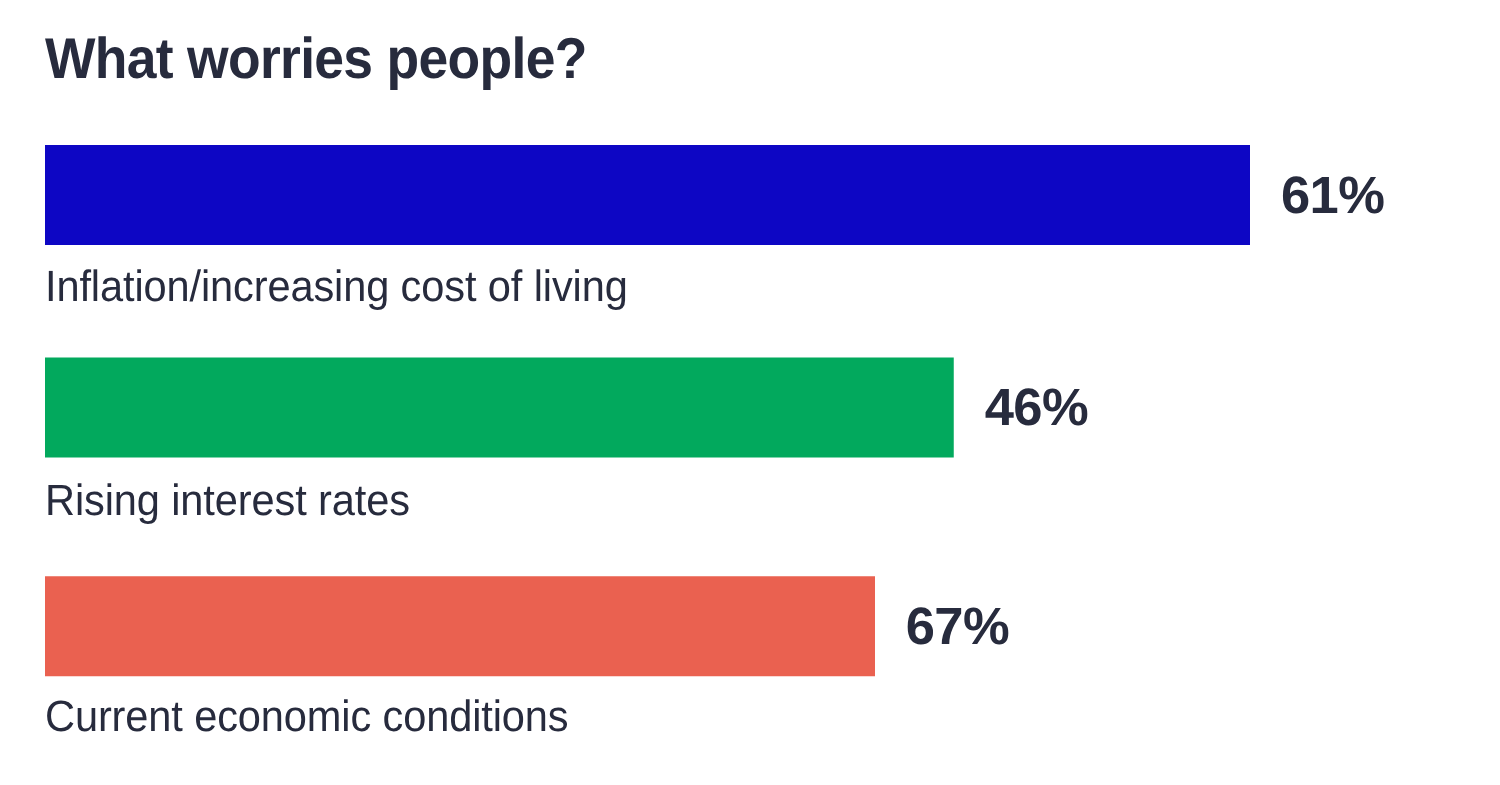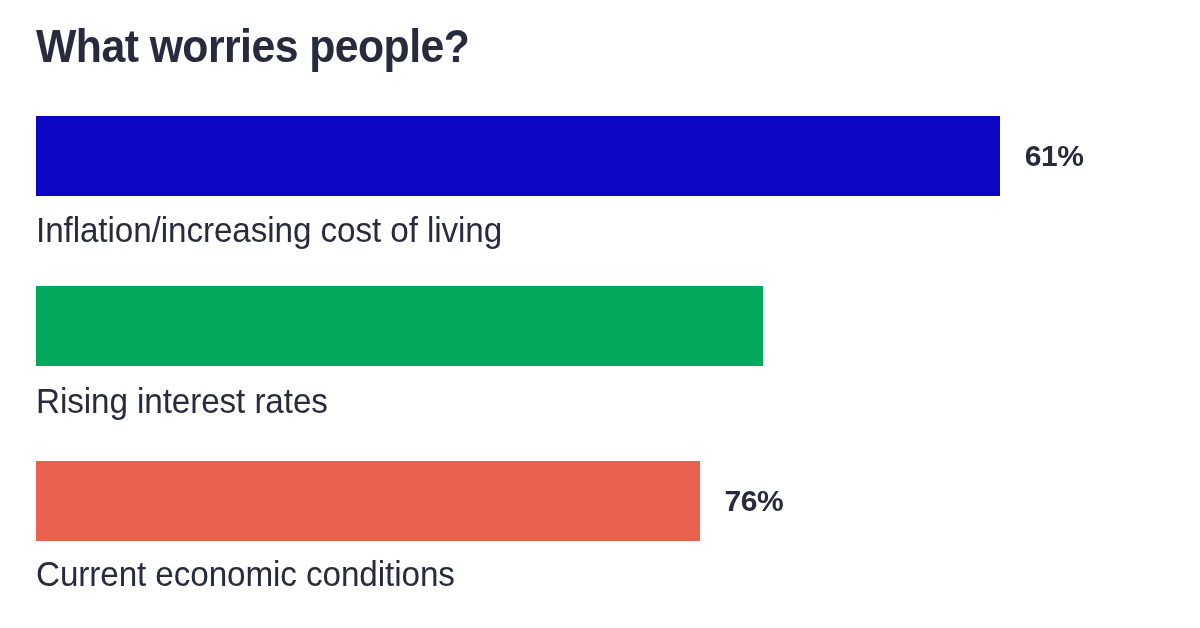--- a/index.html
+++ b/index.html
@@ -57,21 +57,21 @@
     top: 0;
     height: 80px;
   }
 
   .bar-value {
     position: absolute;
     top: 0;
     height: 80px;
     display: flex;
     align-items: center;
-    font-size: 30px;
+    font-size: 42px;
     font-weight: 700;
     color: #272b3d;
     letter-spacing: -0.5px;
     white-space: nowrap;
   }
 
   .bar-label {
     position: absolute;
     left: 36px;
     font-size: 35px;
@@ -104,25 +104,26 @@
     <div class="bar-track">
       <div class="bar-rect" style="width: 963.8px; background: rgb(13, 6, 196);"></div>
       <div class="bar-value" style="left: 1024.8px;">61%</div>
     </div>
     <div class="bar-label">Inflation/increasing cost of living</div>
   </div>
 
   <div class="bar-row" id="row-1">
     <div class="bar-track">
       <div class="bar-rect" style="width: 726.8px; background: rgb(2, 169, 93);"></div>
+      <div class="bar-value" style="left: 787.8px;">46%</div>
     </div>
     <div class="bar-label">Rising interest rates</div>
   </div>
 
   <div class="bar-row" id="row-2">
     <div class="bar-track">
       <div class="bar-rect" style="width: 663.6px; background: rgb(234, 97, 80);"></div>
-      <div class="bar-value" style="left: 724.6px;">76%</div>
+      <div class="bar-value" style="left: 724.6px;">67%</div>
     </div>
     <div class="bar-label">Current economic conditions</div>
   </div>
 
 </div>
 
 </body></html>

